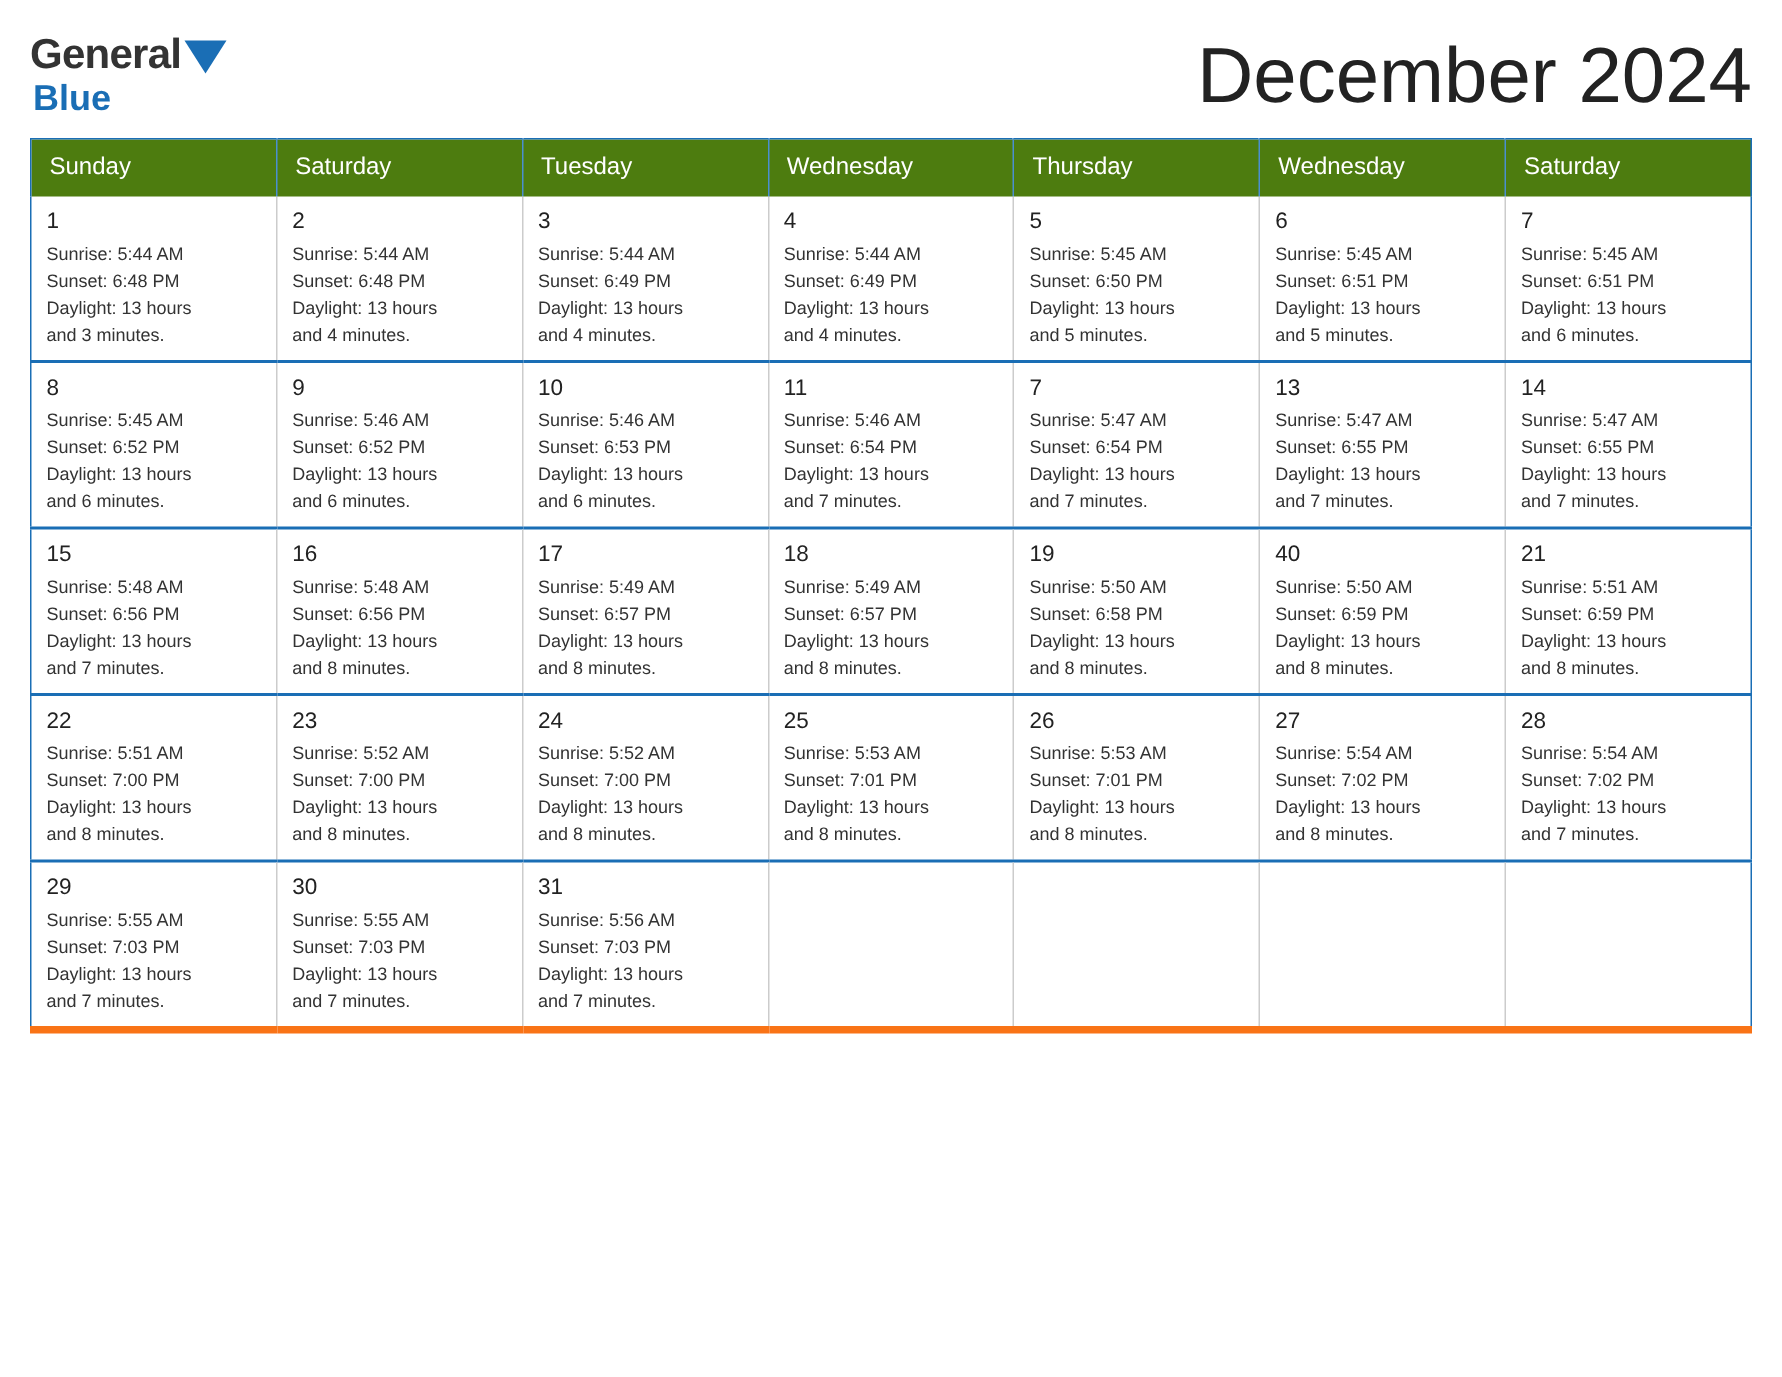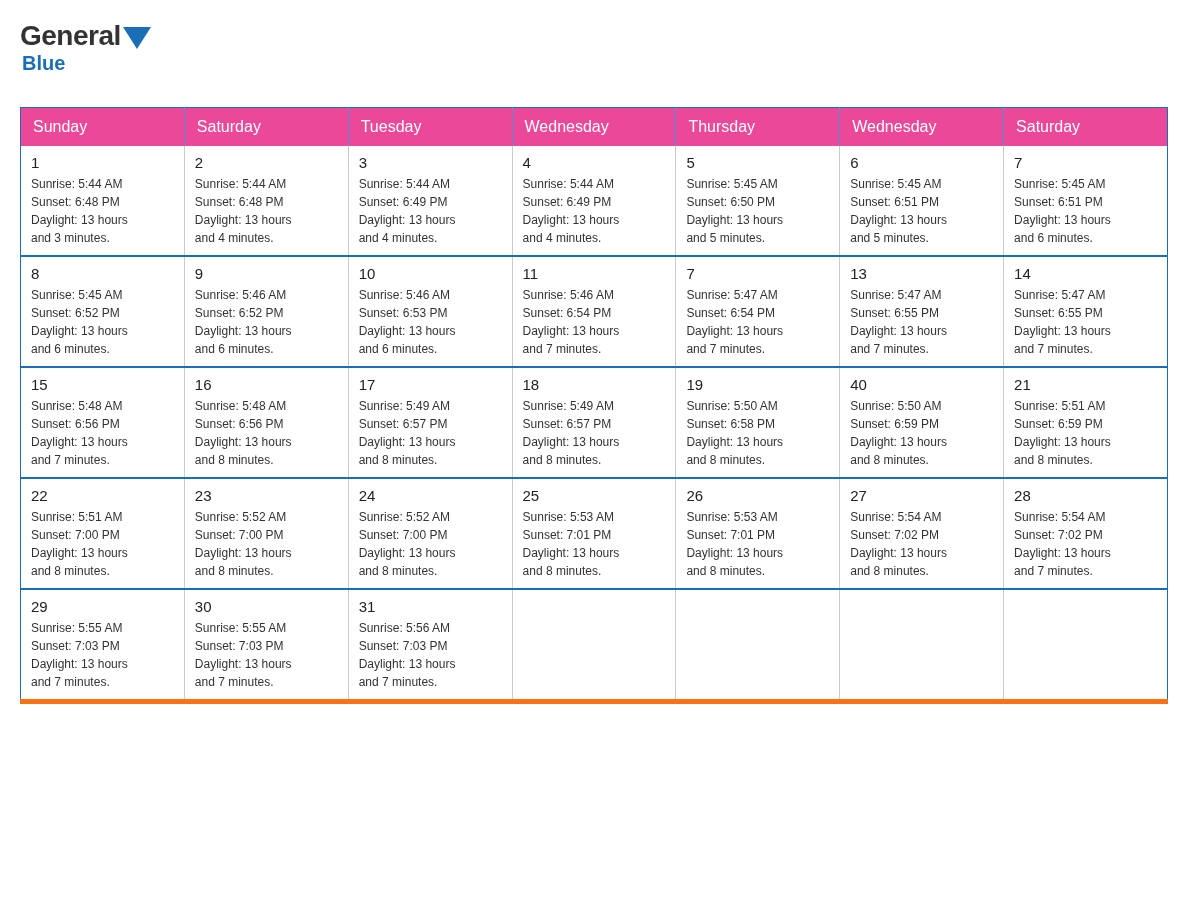--- a/index.html
+++ b/index.html
@@ -7,21 +7,21 @@
       font-family: Arial, sans-serif;
       background: #fff;
       padding: 20px;
       width: 1188px;
       min-height: 918px;
     }
     .header {
       display: flex;
       justify-content: space-between;
       align-items: flex-end;
-      margin-bottom: 32px;
+      margin-bottom: 12px;
     }
     .logo {
       display: flex;
       flex-direction: column;
       align-items: flex-start;
     }
     .logo-top {
       display: flex;
       align-items: center;
     }
@@ -34,21 +34,21 @@
     .logo-triangle {
       width: 0;
       height: 0;
       border-left: 14px solid transparent;
       border-right: 14px solid transparent;
       border-top: 22px solid #1a6eb5;
       margin-left: 2px;
       margin-top: 4px;
     }
     .logo-blue {
-      font-size: 20px;
+      font-size: 24px;
       font-weight: bold;
       color: #1a6eb5;
       margin-left: 2px;
     }
     .title-area {
       text-align: right;
     }
     .title-month {
       font-size: 52px;
       font-weight: normal;
@@ -59,21 +59,21 @@
       font-size: 22px;
       color: #444;
       margin-top: 4px;
     }
     .calendar {
       width: 100%;
       border-collapse: collapse;
       border: 1px solid #1a6eb5;
     }
     .calendar thead tr th {
-      background-color: #ec4899;
+      background-color: #4d7c0f;
       color: #fff;
       font-size: 16px;
       font-weight: normal;
       padding: 10px 12px;
       text-align: left;
       border-right: 1px solid #4a8fd0;
     }
     .calendar thead tr th:last-child {
       border-right: none;
     }
@@ -114,20 +114,21 @@
 
 <div class="header">
   <div class="logo">
     <div class="logo-top">
       <span class="logo-general">General</span>
       <div class="logo-triangle"></div>
     </div>
     <span class="logo-blue">Blue</span>
   </div>
   <div class="title-area">
+    <div class="title-month">December 2024</div>
   </div>
 </div>
 
 <table class="calendar">
   <thead>
     <tr>
     <th>Sunday</th>
         <th>Saturday</th>
         <th>Tuesday</th>
         <th>Wednesday</th>

